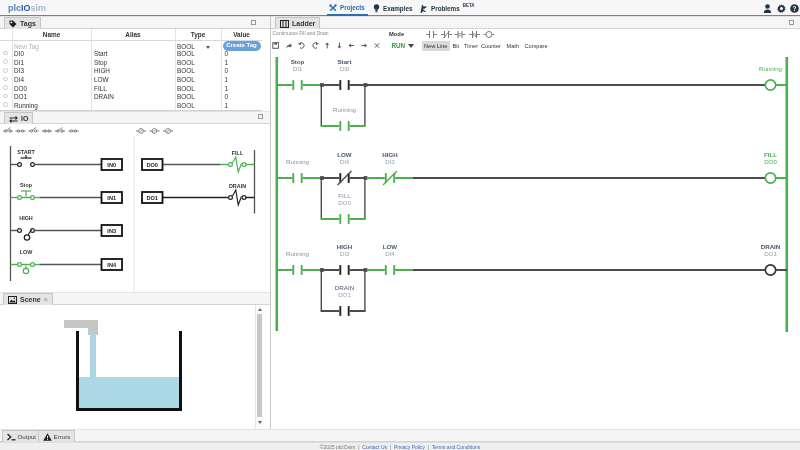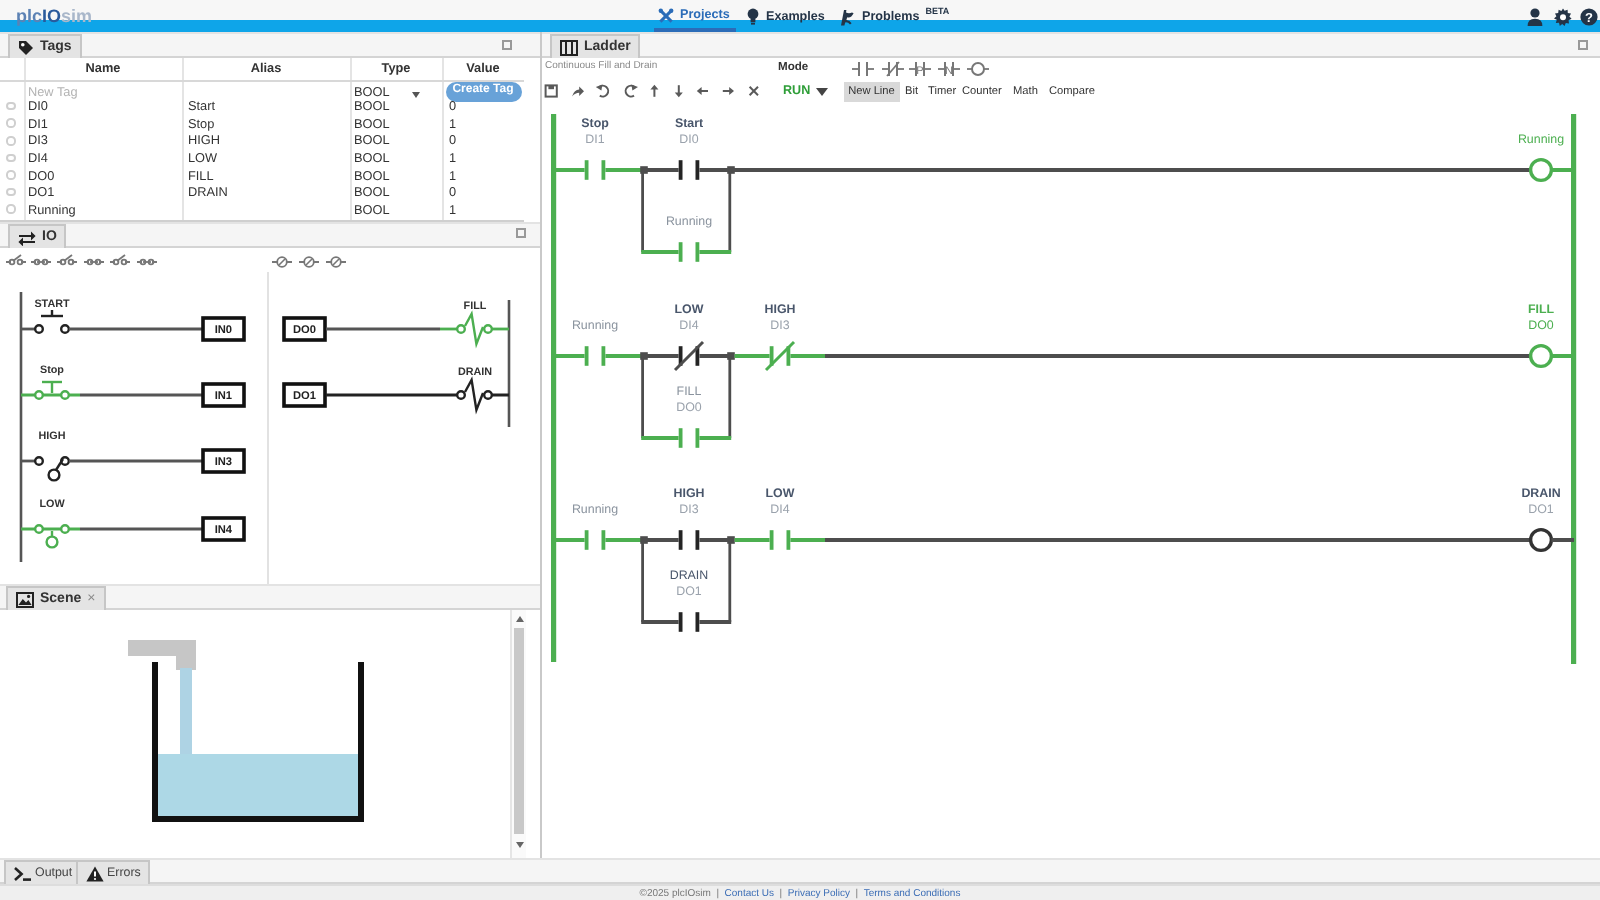--- a/index.html
+++ b/index.html
@@ -6,21 +6,21 @@
 .abs{position:absolute}
 svg{display:block}
 .tab{position:absolute;display:flex;align-items:center;gap:3px;background:#e4e4e4;
  border:1px solid #c6c6c6;border-bottom:none;font-size:7px;font-weight:bold;color:#333;
  padding:0 4px;height:12px}
 .hdr{position:absolute;background:#f5f5f5;border-bottom:1px solid #d4d4d4;border-top:1px solid #e3e3e3}
 .exp{position:absolute;width:5px;height:5px;border:1px solid #999}
 </style></head>
 <body style="position:relative">
 
-<div class="abs" style="left:0;top:0;width:800px;height:16px;background:#f7f7f7;border-bottom:6px solid #0ea5e9">
+<div class="abs" style="left:0;top:0;width:800px;height:16px;background:#f7f7f7;border-bottom:1px solid #0ea5e9">
 <div class="abs" style="left:8px;top:3px;font-size:9px;font-weight:bold">
 <span style="color:#5c82b4">plc</span><span style="color:#2a5a9c">IO</span><span style="color:#a9b7ca">sim</span></div>
 <div class="abs" style="left:329px;top:3.5px;display:flex;align-items:center;gap:3px">
       <svg width="8" height="8" viewBox="0 0 8 8">
         <line x1="1.2" y1="1.2" x2="6.8" y2="6.8" stroke="#2b6cb8" stroke-width="1.5"></line>
         <line x1="6.8" y1="1.2" x2="1.2" y2="6.8" stroke="#2b6cb8" stroke-width="1.5"></line>
         <circle cx="1.4" cy="1.4" r="1.1" fill="#2b6cb8"></circle>
         <circle cx="6.6" cy="1.4" r="1.1" fill="#2b6cb8"></circle>
       </svg>
       <span style="font-size:6.3px;font-weight:bold;color:#2b6cb8">Projects</span>

